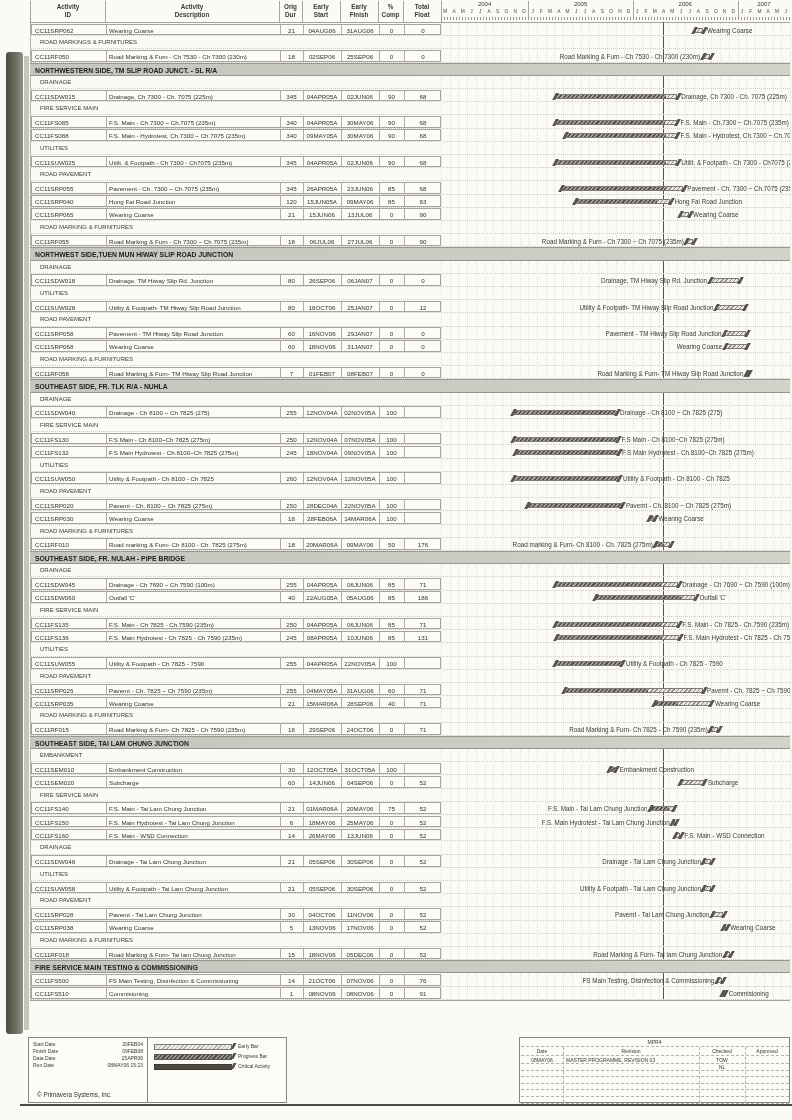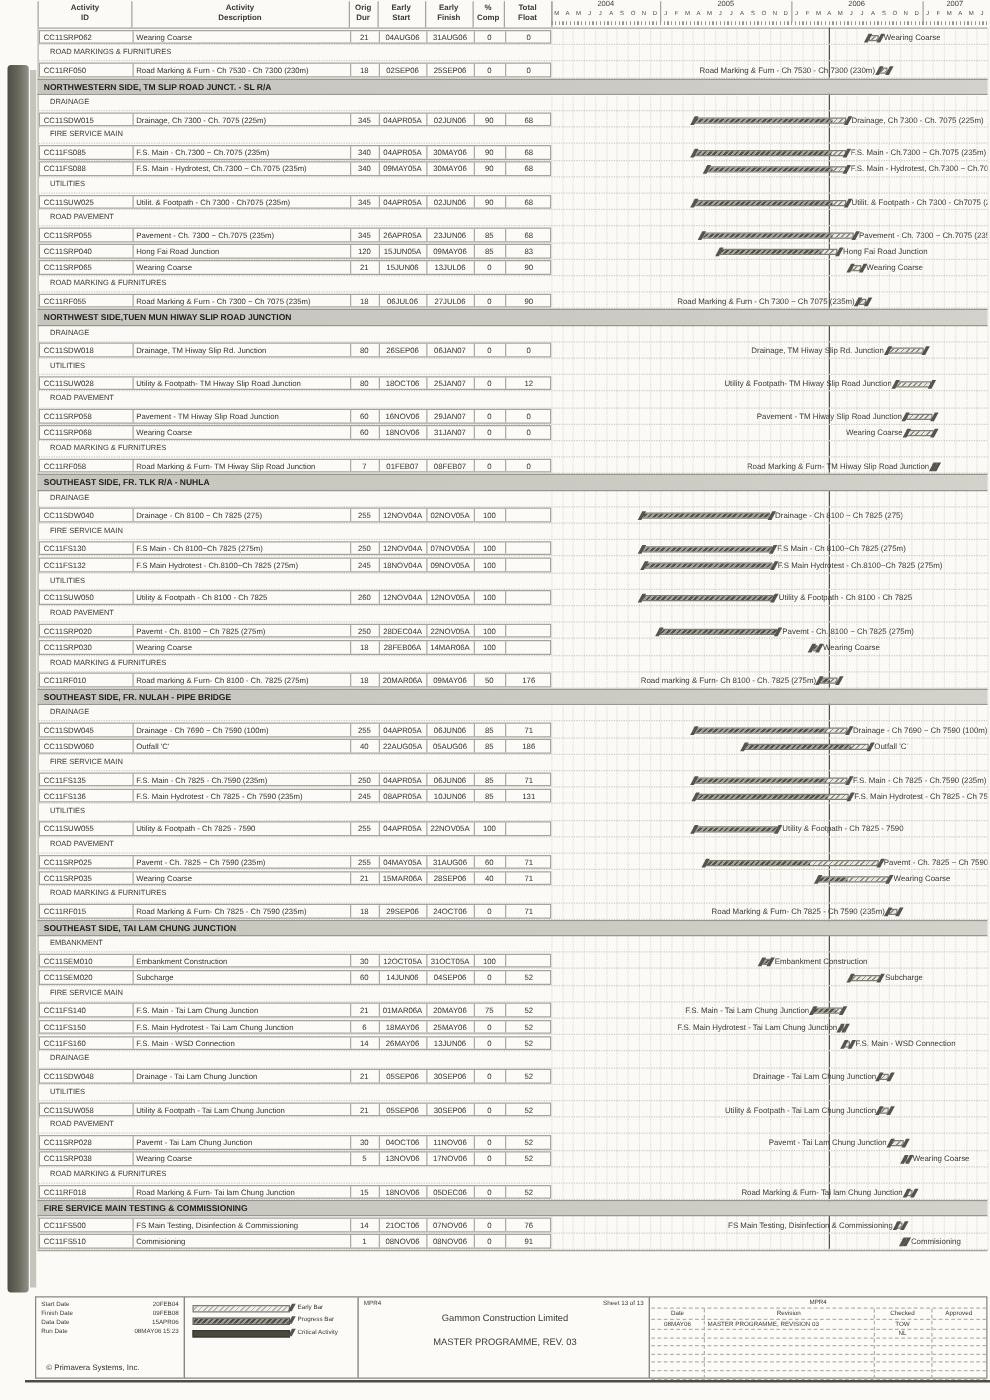--- a/index.html
+++ b/index.html
@@ -1134,26 +1134,20 @@
       <div class="a cap" style="left: 84px; top: 5px; height: 6px;"></div>
       <div class="a ftxt" style="left: 90px; top: 5px;">Early Bar</div>
       <div class="a legbar" style="left: 6px; top: 16px; width: 76px; background: repeating-linear-gradient(-45deg, rgb(79, 77, 70) 0px, rgb(79, 77, 70) 1.5px, rgb(155, 152, 143) 1.5px, rgb(155, 152, 143) 3px); border: 1px solid rgb(90, 88, 79);"></div>
       <div class="a cap" style="left: 84px; top: 15px; height: 6px;"></div>
       <div class="a ftxt" style="left: 90px; top: 15px;">Progress Bar</div>
       <div class="a legbar" style="left: 6px; top: 26px; width: 76px; background: rgb(74, 72, 63); border: 1px solid rgb(58, 56, 47);"></div>
       <div class="a cap" style="left: 84px; top: 25px; height: 6px;"></div>
       <div class="a ftxt" style="left: 90px; top: 25px;">Critical Activity</div>
     </div>
 
-  <div class="a fbox" style="left:286px;top:1037px;width:234px;height:66px;">
-    <div class="a ftxt" style="left:4px;top:2px;">MPR4</div>
-    <div class="a ftxt" style="right:4px;top:2px;">Sheet 13 of 13</div>
-    <div class="a ftitle" style="left:0;top:12px;width:234px;">Gammon Construction Limited</div>
-    <div class="a ftitle" style="left:0;top:31px;width:234px;">MASTER PROGRAMME, REV. 03</div>
-  </div>
 
   <div class="a fbox" style="left:519px;top:1037px;width:271px;height:66px;" id="revBox">
       <div class="a ftxt" style="left: 0px; top: 1px; width: 269px; text-align: center;">MPR4</div>
       <div class="a dashb" style="left: 1px; top: 8px; width: 268px; height: 0px;"></div>
       <div class="a ftxt" style="left: 1px; top: 10px; width: 42px; text-align: center;">Date</div>
       <div class="a ftxt" style="left: 43px; top: 10px; width: 136px; text-align: center;">Revision</div>
       <div class="a ftxt" style="left: 179px; top: 10px; width: 46px; text-align: center;">Checked</div>
       <div class="a ftxt" style="left: 225px; top: 10px; width: 44px; text-align: center;">Approved</div>
       <div class="a dashb" style="left: 1px; top: 17px; width: 268px; height: 0px;"></div>
       <div class="a ftxt" style="left: 1px; top: 19px; width: 42px; text-align: center;">08MAY06</div>

